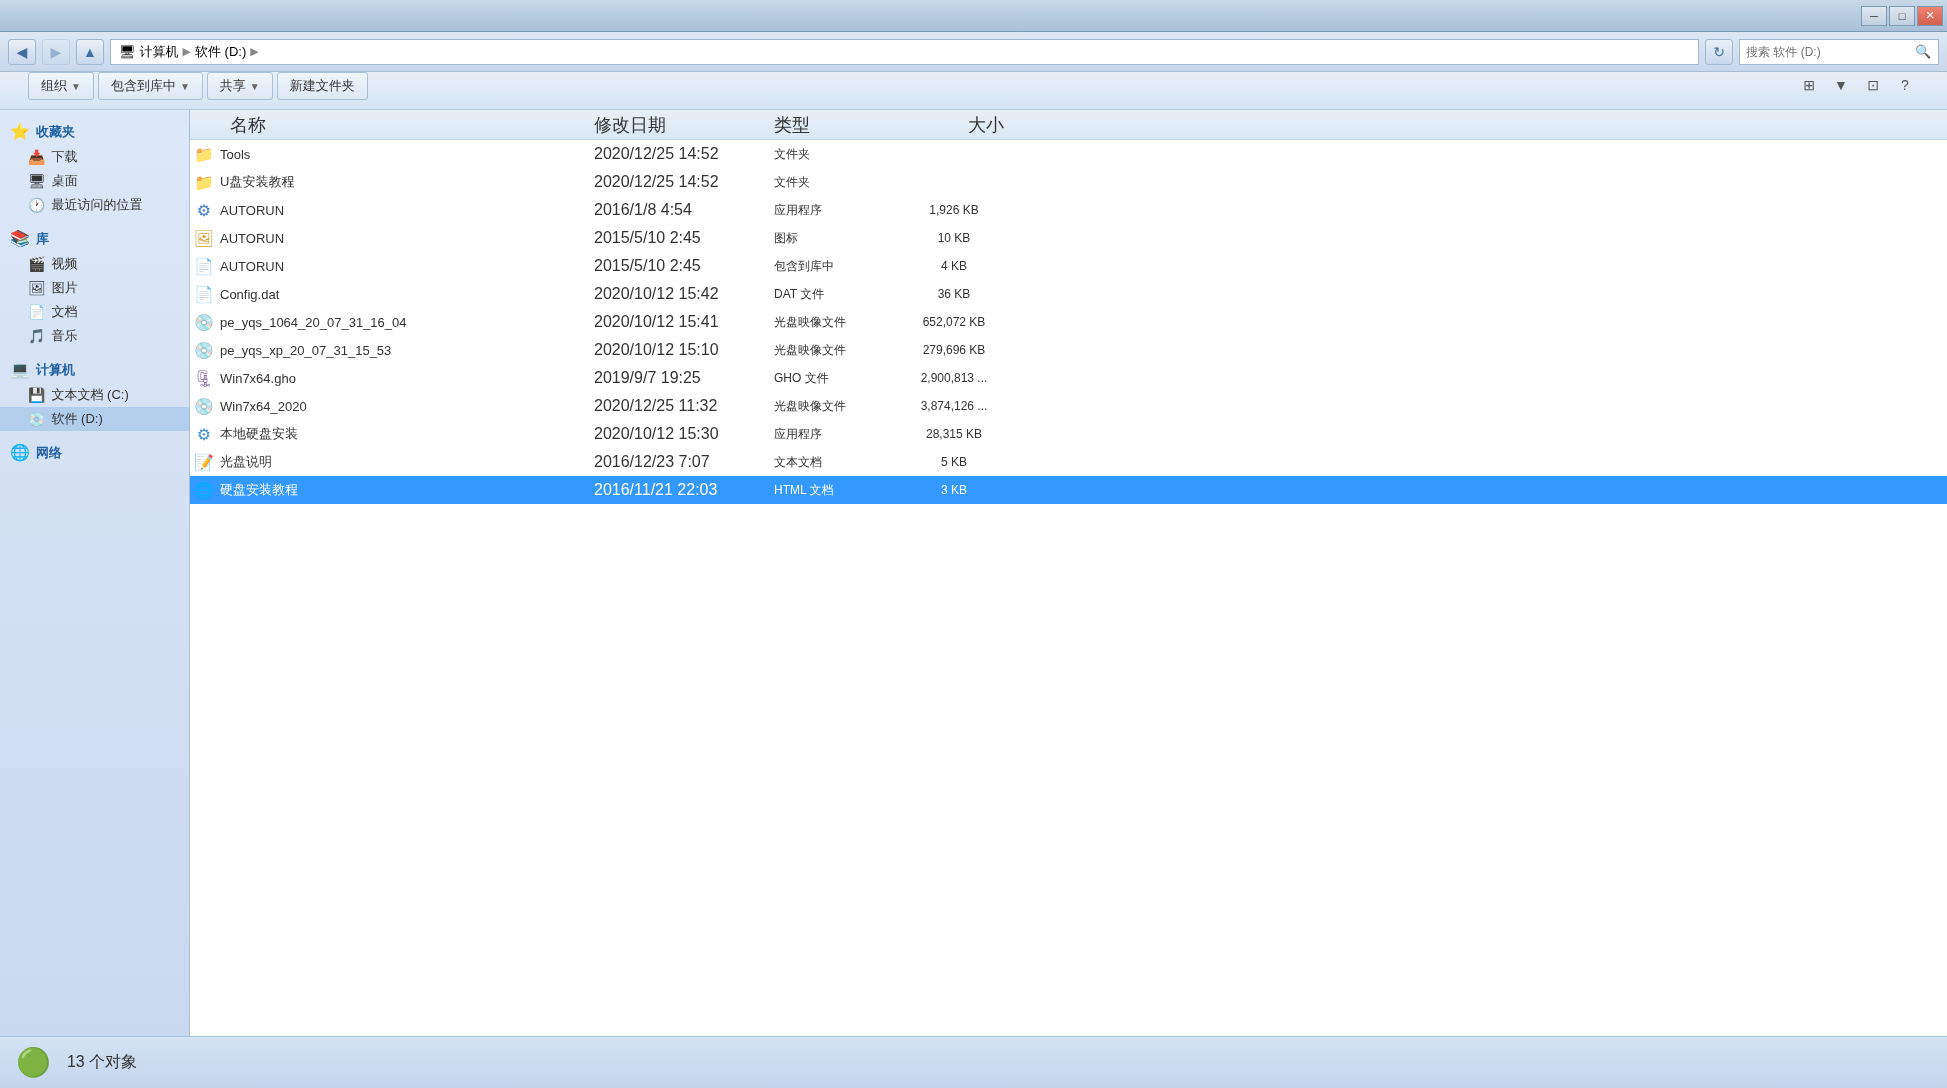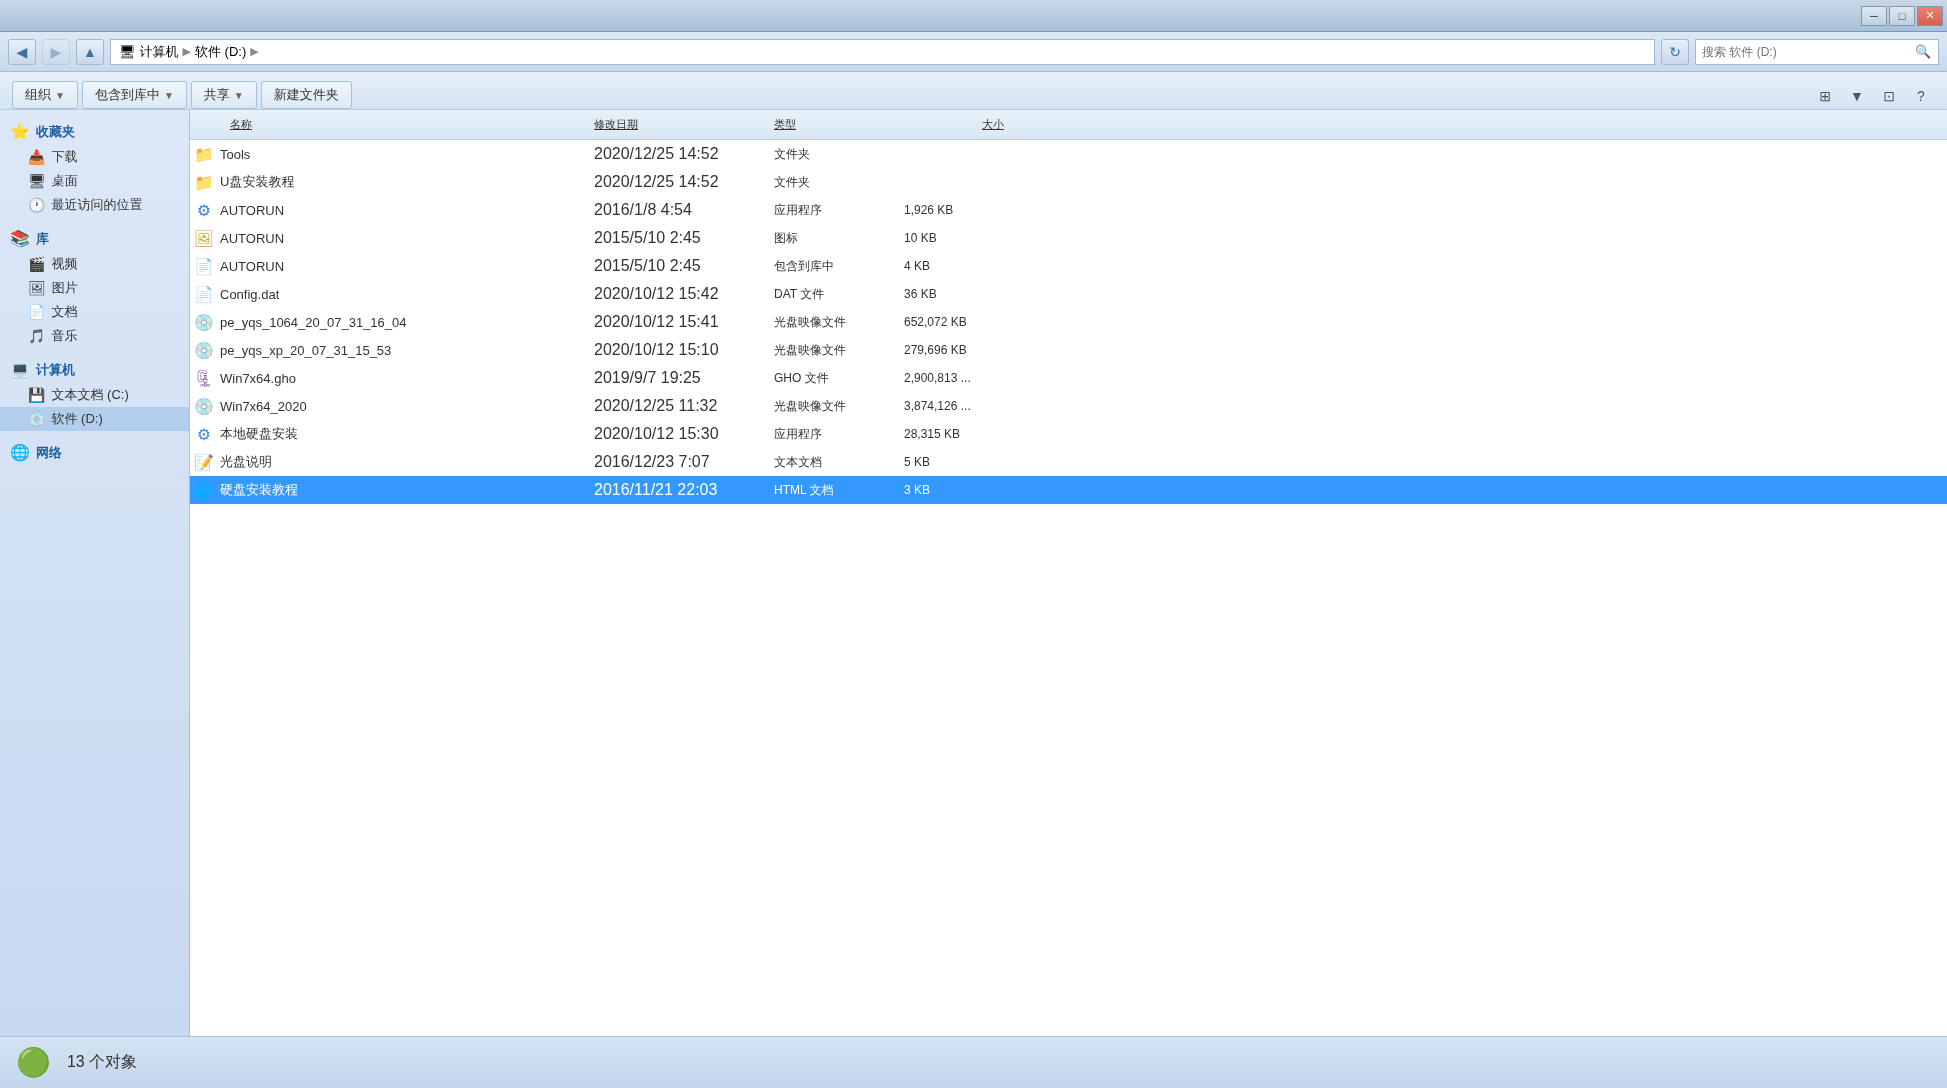--- a/index.html
+++ b/index.html
@@ -88,21 +88,21 @@
       border: 1px solid #a0b8d0;
       border-radius: 3px;
       display: flex;
       align-items: center;
       justify-content: center;
       cursor: pointer;
       font-size: 14px;
       color: #4070a0;
     }
     .search-box {
-      width: 244px;
+      width: 200px;
       height: 26px;
       border: 1px solid #a0b8d0;
       display: flex;
       align-items: center;
       background: white;
       padding: 0 6px;
       gap: 4px;
     }
     .search-box input {
       flex: 1;
@@ -111,22 +111,22 @@
       font-size: 12px;
       color: #aaa;
       background: transparent;
     }
 
     
     .toolbar {
       background: linear-gradient(to bottom, #e8f0f8 0%, #d4e4f4 100%);
       height: 38px;
       display: flex;
-      align-items: flex-end;
-      padding: 0 12px;
+      align-items: flex-start;
+      padding: 0 28px;
       gap: 4px;
       border-bottom: 1px solid #b8cce0;
     }
     .toolbar-btn {
       height: 28px;
       padding: 0 12px;
       background: linear-gradient(to bottom, #f0f6fc, #dce8f4);
       border: 1px solid #a8c0d8;
       border-radius: 3px;
       cursor: pointer;
@@ -205,23 +205,22 @@
     }
 
     
     .col-headers {
       display: flex;
       align-items: center;
       height: 30px;
       background: linear-gradient(to bottom, #e8f0f8, #d8e8f4);
       border-bottom: 1px solid #c0d0e0;
       padding: 0 4px;
-      font-size: 11px;
+      font-size: 18px;
       color: #333;
-      text-decoration: underline;
     }
     .col-name { flex: 0 0 400px; padding-left: 36px; cursor: pointer; }
     .col-date { flex: 0 0 180px; cursor: pointer; }
     .col-type { flex: 0 0 130px; cursor: pointer; }
     .col-size { flex: 0 0 120px; text-align: right; padding-right: 20px; cursor: pointer; }
 
     
     .file-list {
       flex: 1;
       overflow-y: auto;
@@ -233,21 +232,21 @@
       padding: 0 4px;
       cursor: pointer;
       font-size: 13px;
       color: #333;
     }
     .file-row.selected { background: #3399ff; color: white; }
     .file-row .file-icon { width: 20px; height: 20px; margin-right: 6px; display: flex; align-items: center; justify-content: center; font-size: 16px; flex-shrink: 0; }
     .file-cell-name { flex: 0 0 400px; display: flex; align-items: center; overflow: hidden; white-space: nowrap; text-overflow: ellipsis; }
     .file-cell-date { flex: 0 0 180px; font-size: 16px; }
     .file-cell-type { flex: 0 0 130px; font-size: 12px; }
-    .file-cell-size { flex: 0 0 120px; text-align: left; padding-right: 20px; font-size: 12px; }
+    .file-cell-size { flex: 0 0 120px; text-align: center; padding-right: 20px; font-size: 12px; }
 
     
     .status-bar {
       height: 52px;
       background: linear-gradient(to bottom, #d4e4f4, #c4d4ec);
       border-top: 1px solid #a8c0d8;
       display: flex;
       align-items: center;
       padding: 0 16px;
       gap: 16px;

